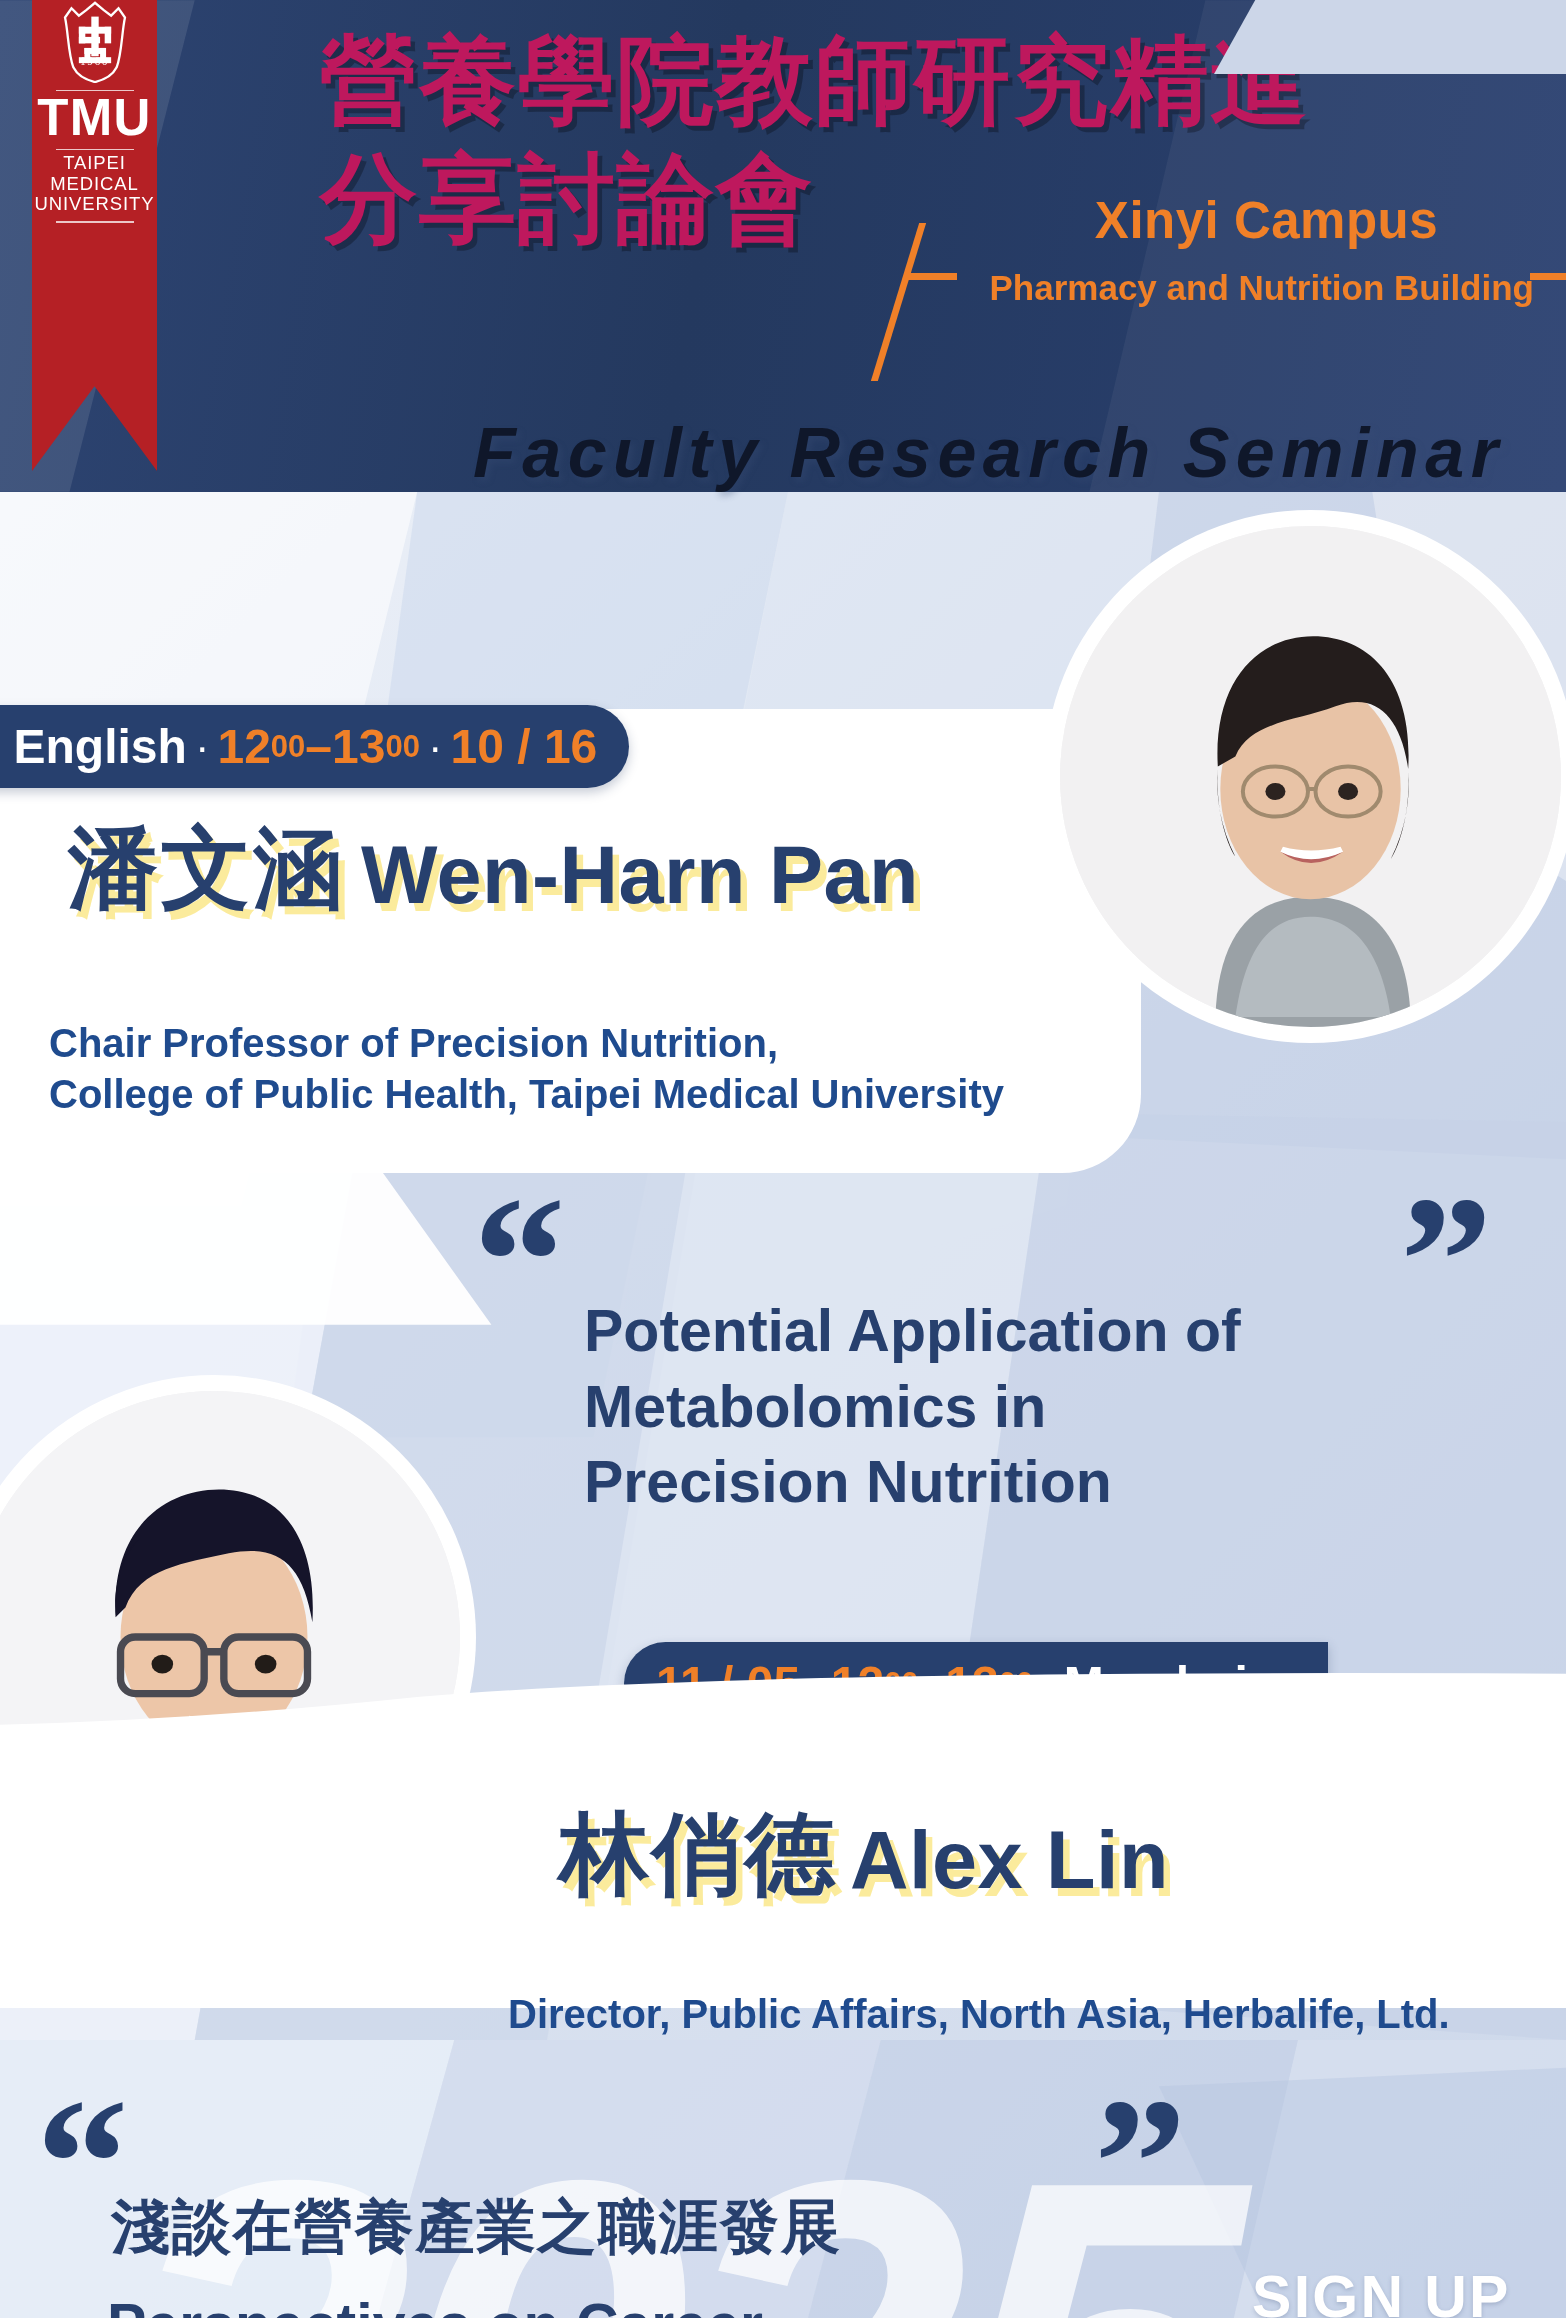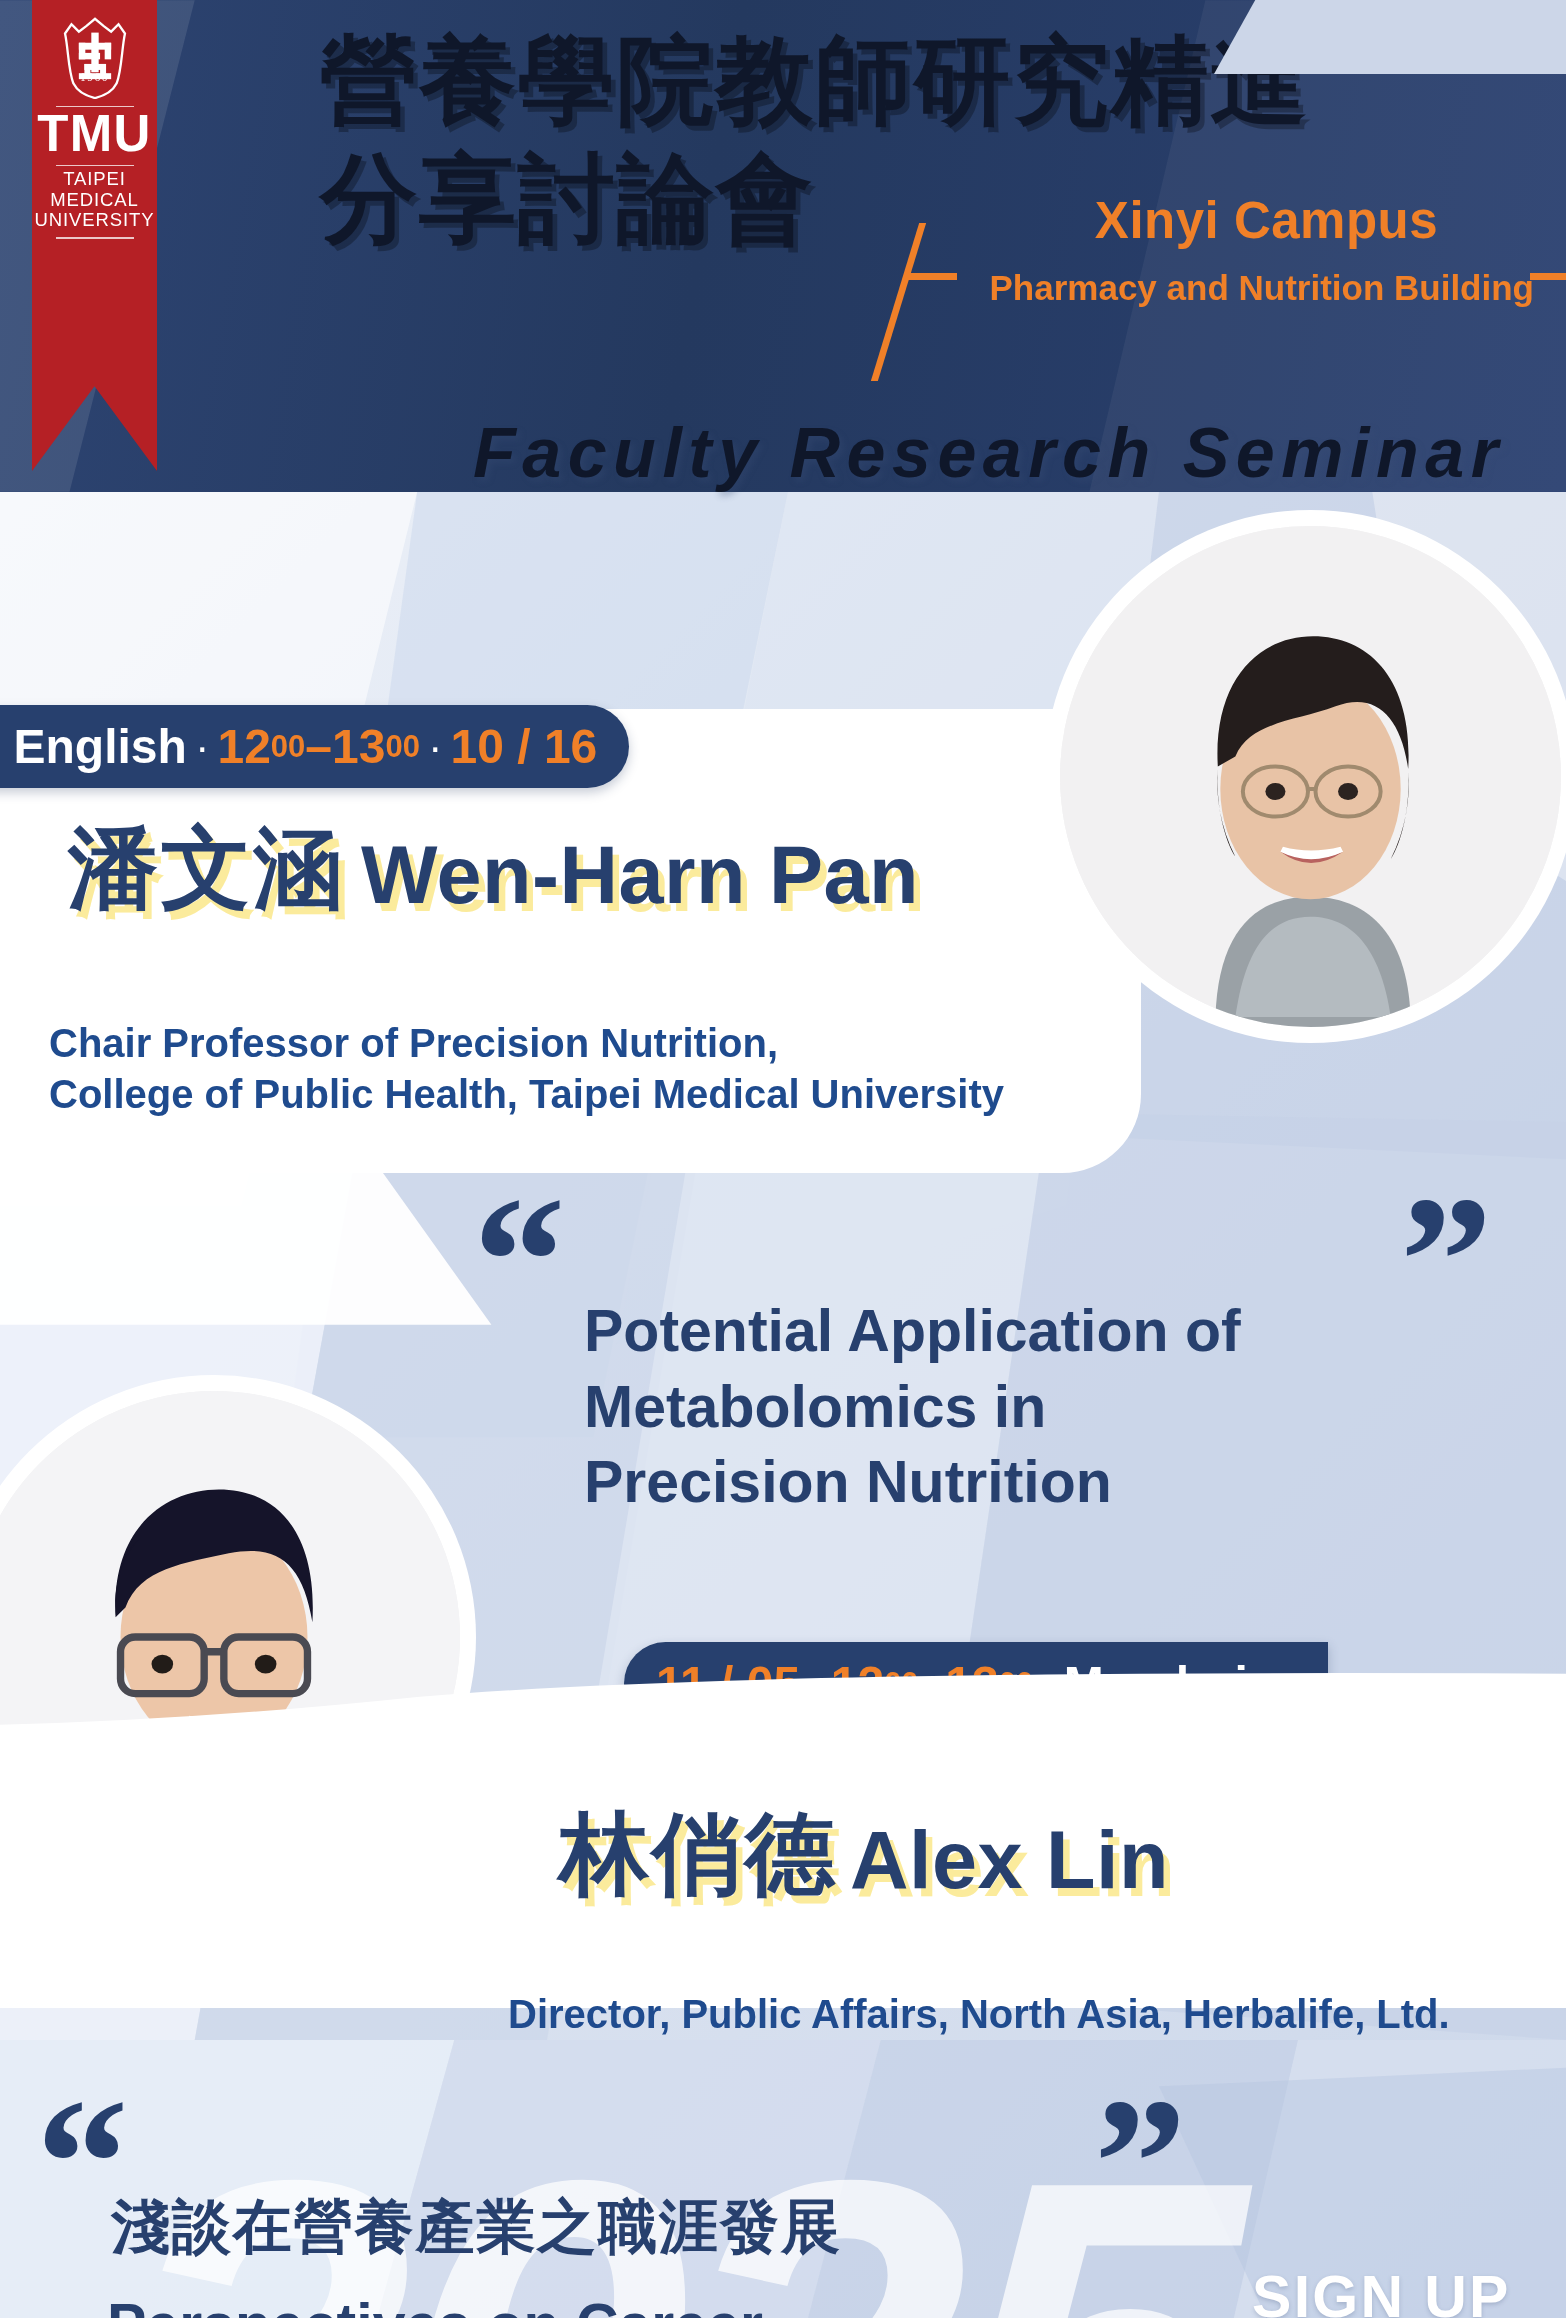--- a/index.html
+++ b/index.html
@@ -24,34 +24,34 @@
     font-family:"Liberation Sans",sans-serif;line-height:1;
     user-select:none;
   }
 
   
   .ribbon{
     position:absolute;left:32px;top:0;width:125px;height:471px;
     background:#b52025;
     clip-path:polygon(0 0,100% 0,100% 100%,50% 82%,0 100%);
     box-shadow:2.8px 2.8px 8.3px rgba(0,0,0,.35);
-    display:flex;flex-direction:column;align-items:center;padding-top:16px;
+    display:flex;flex-direction:column;align-items:center;padding-top:0;
   }
   .shield{width:70px;height:83px;position:relative;}
   .shield svg{width:100%;height:100%;display:block;}
   .shield-year{position:absolute;left:0;right:0;bottom:15px;text-align:center;color:#fff;
      font-size:11.6px;letter-spacing:1.4px;font-family:"Liberation Serif",serif;}
   .tmu-rule{width:78px;height:1.4px;background:rgba(255,255,255,.75);margin:6.5px 0 2.8px;}
   .tmu-big{color:#fff;font-size:51px;font-weight:700;letter-spacing:1.4px;line-height:.95;}
   .tmu-sub{color:#fff;font-size:18.5px;font-weight:400;letter-spacing:0.9px;line-height:1.12;text-align:center;}
 
   
   .hdr-title{
     position:absolute;left:320px;top:22px;width:997px;
-    color:#0f172a;font-size:97px;font-weight:700;line-height:1.22;
+    color:#be185d;font-size:97px;font-weight:700;line-height:1.22;
     letter-spacing:1.9px;
     text-shadow:4.6px 4.6px 0 rgba(0,0,0,.28);
     font-family:"DejaVu Sans","Liberation Sans",sans-serif;
   }
   .hdr-title .l2{display:block;}
 
   .campus-wrap{position:absolute;left:937px;top:195px;width:631px;}
   .campus-slash{position:absolute;left:-42px;top:28px;width:6.5px;height:158px;background:#f08028;
      transform:skewX(-17deg);}
   .campus-line-l{position:absolute;left:-31px;top:78px;width:51px;height:7.4px;background:#f08028;}

